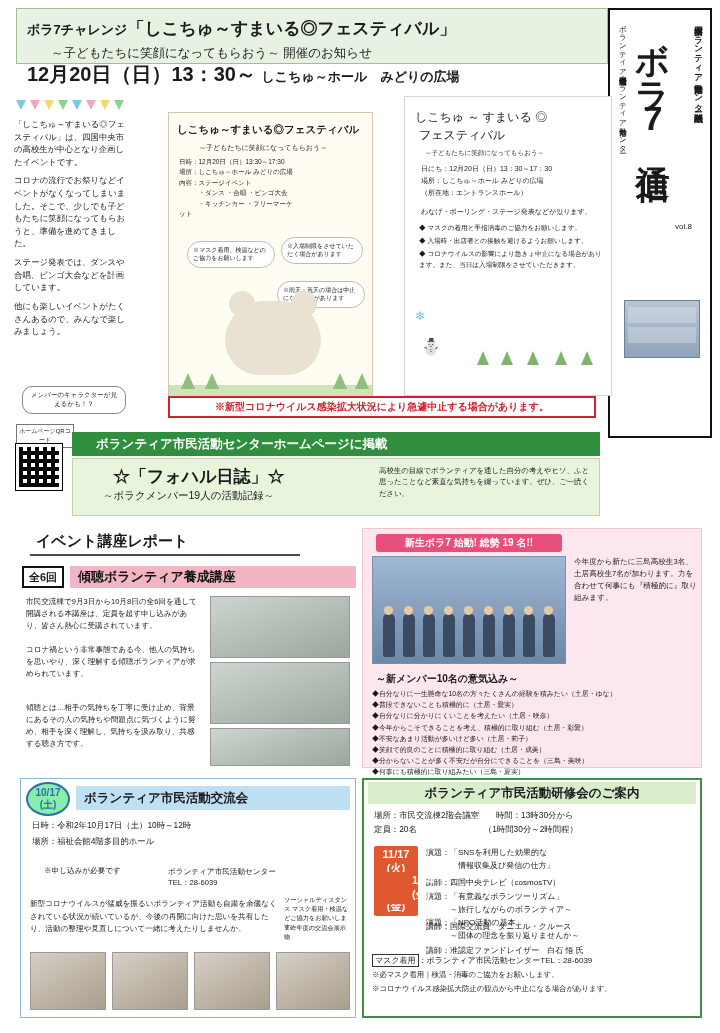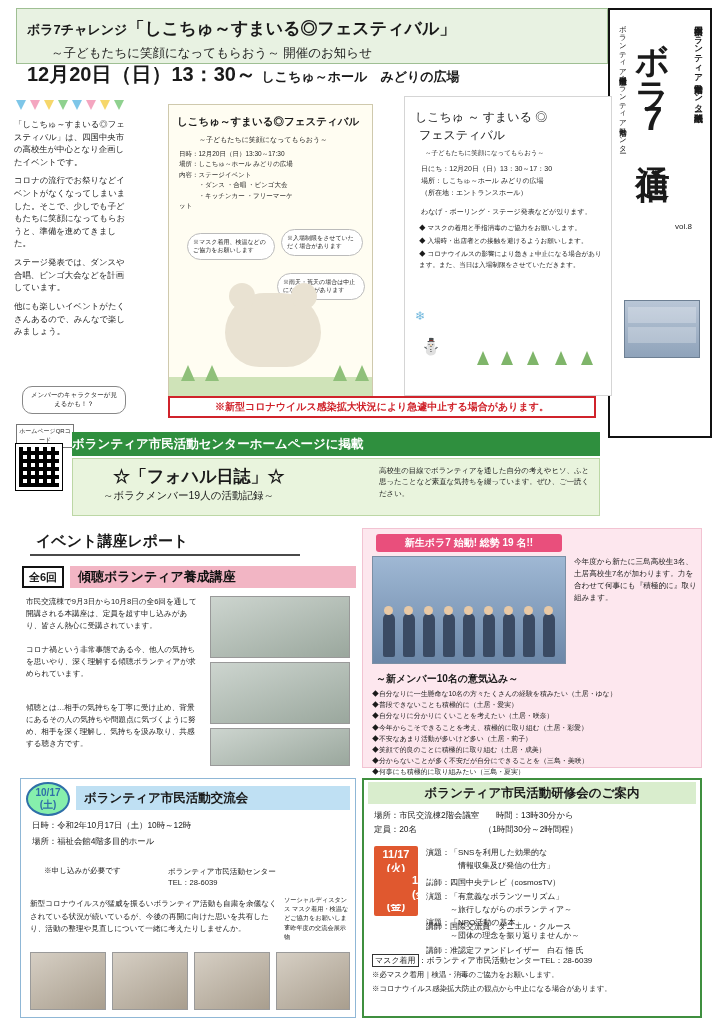--- a/index.html
+++ b/index.html
@@ -81,21 +81,21 @@
     position:absolute; left:14px; top:100px; width:112px; height:16px;
   }
   .bunting i {
     position:absolute; top:0; width:0; height:0;
     border-left:5px solid transparent; border-right:5px solid transparent;
     border-top:10px solid #7ec6e8;
   }
 
   
   .flyer1 {
-    position:absolute; left:168px; top:104px; width:205px; height:300px;
+    position:absolute; left:168px; top:112px; width:205px; height:300px;
     background:#fffdf2; border:1px solid #cfc9ad;
   }
   .f1-title {
     position:absolute; left:8px; top:10px; font-size:10.5px; font-weight:bold;
   }
   .f1-sub { position:absolute; left:30px; top:30px; font-size:7px; }
   .f1-lines { position:absolute; left:10px; top:44px; width:120px; font-size:6.5px; line-height:1.6; }
   .f1-cloud {
     position:absolute; border:1px solid #bbb; border-radius:14px; background:#fff;
     font-size:6px; padding:4px 5px; line-height:1.4;
@@ -164,21 +164,21 @@
       repeating-linear-gradient(90deg,#000 0 4px,#fff 4px 8px),
       repeating-linear-gradient(0deg,#000 0 4px,#fff 4px 8px);
     background-blend-mode:multiply;
     border:3px solid #fff; outline:1px solid #000;
   }
 
   
   .greenband {
     position:absolute; left:72px; top:432px; width:528px; height:24px;
     background:#2f8f3e; color:#fff; font-size:12.5px; font-weight:bold;
-    display:flex; align-items:center; padding-left:0;
+    display:flex; align-items:center; padding-left:24px;
   }
   .clover-zone {
     position:absolute; left:72px; top:458px; width:528px; height:58px;
     background:#e9f4dd; border:1px solid #bcd7a5;
   }
   .cz-t1 { position:absolute; left:40px; top:6px; font-size:17px; font-weight:bold; }
   .cz-t2 { position:absolute; left:30px; top:30px; font-size:10.5px; }
   .cz-right { position:absolute; right:8px; top:6px; width:212px; font-size:7.4px; line-height:1.55; }
 
   

